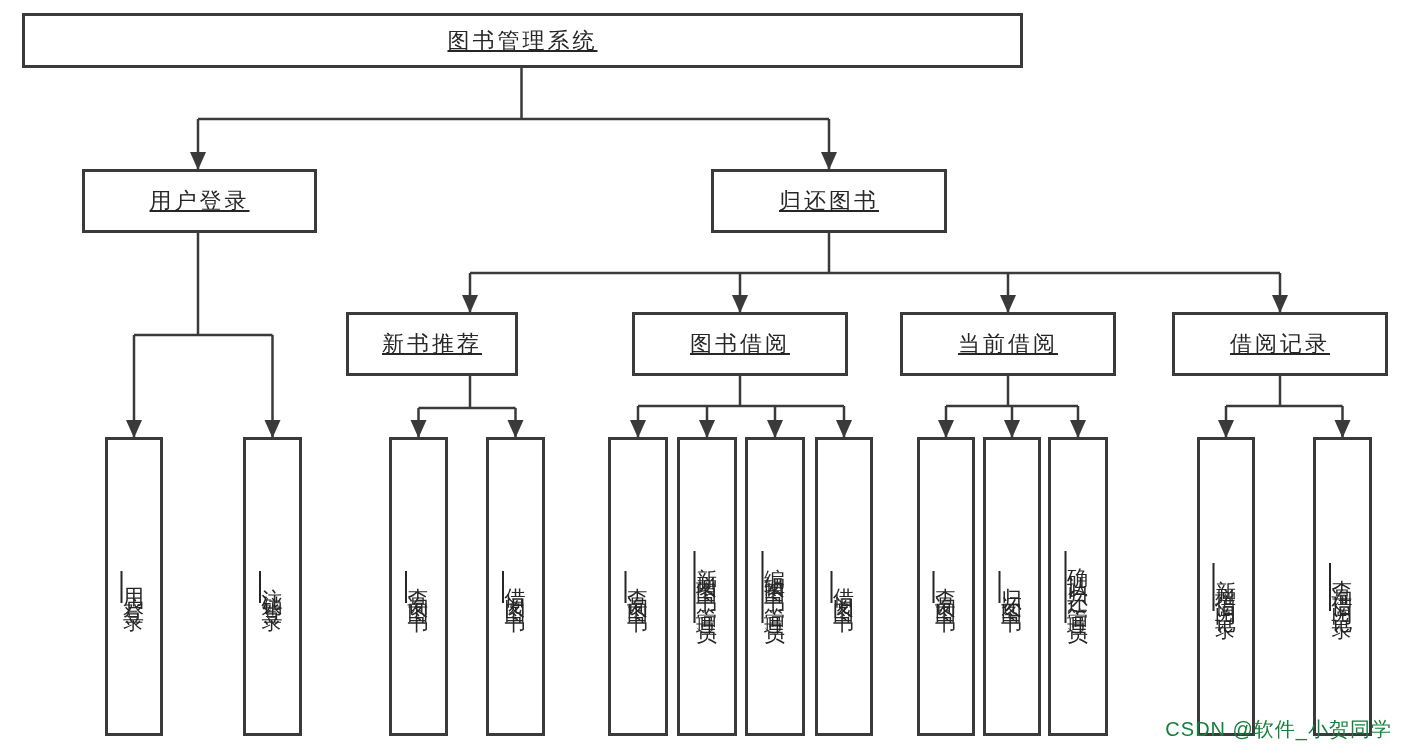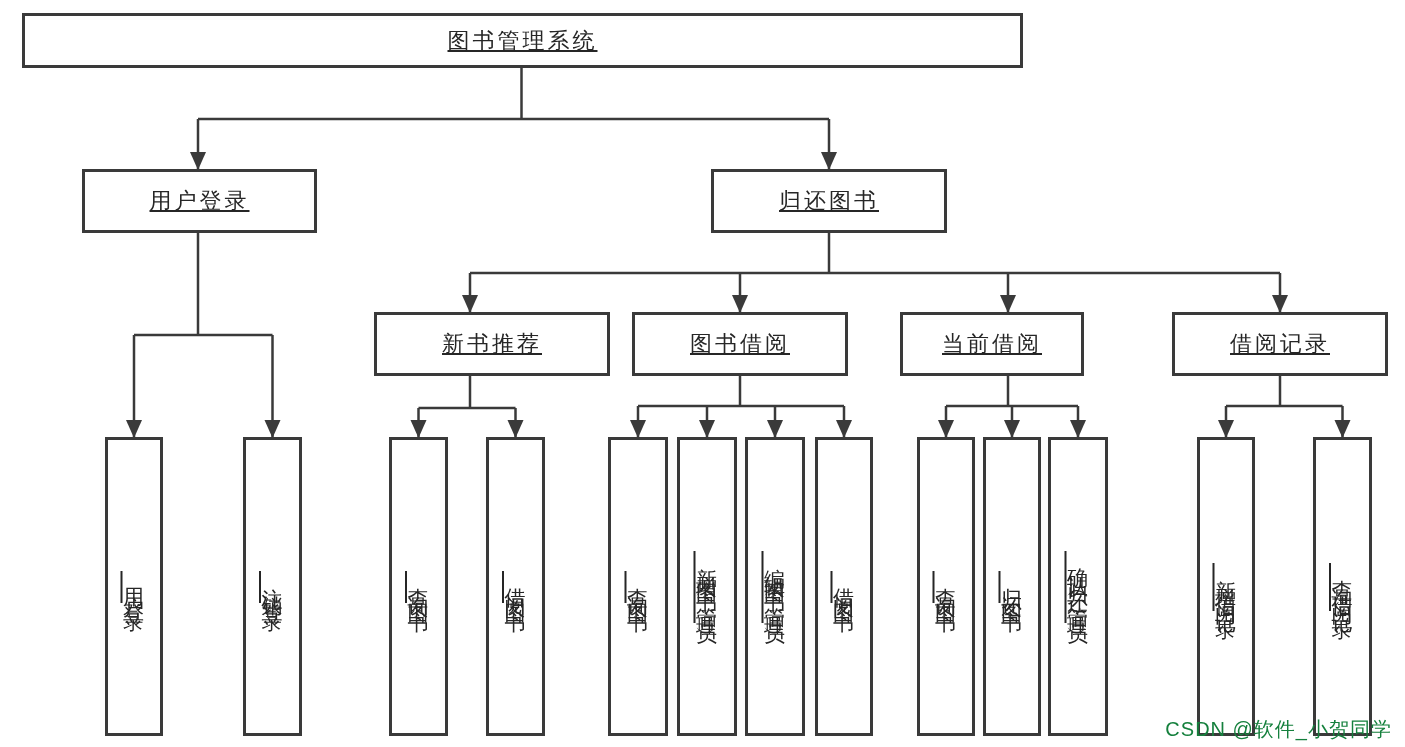--- a/index.html
+++ b/index.html
@@ -110,27 +110,27 @@
     <span class="hlabel">图书管理系统</span>
   </div>
 
   <div class="box" style="left:82px; top:169px; width:235px; height:64px;">
     <span class="hlabel">用户登录</span>
   </div>
   <div class="box" style="left:711px; top:169px; width:236px; height:64px;">
     <span class="hlabel">归还图书</span>
   </div>
 
-  <div class="box" style="left:374px; top:312px; width:236px; height:64px;">
+  <div class="box" style="left:346px; top:312px; width:172px; height:64px;">
     <span class="hlabel">新书推荐</span>
   </div>
   <div class="box" style="left:632px; top:312px; width:216px; height:64px;">
     <span class="hlabel">图书借阅</span>
   </div>
-  <div class="box" style="left:900px; top:312px; width:184px; height:64px;">
+  <div class="box" style="left:900px; top:312px; width:216px; height:64px;">
     <span class="hlabel">当前借阅</span>
   </div>
   <div class="box" style="left:1172px; top:312px; width:216px; height:64px;">
     <span class="hlabel">借阅记录</span>
   </div>
 
   <div class="box" style="left:105px; top:437px; width:58px; height:299px;">
     <span class="vlabel">用户登录</span>
   </div>
   <div class="box" style="left:243px; top:437px; width:59px; height:299px;">

